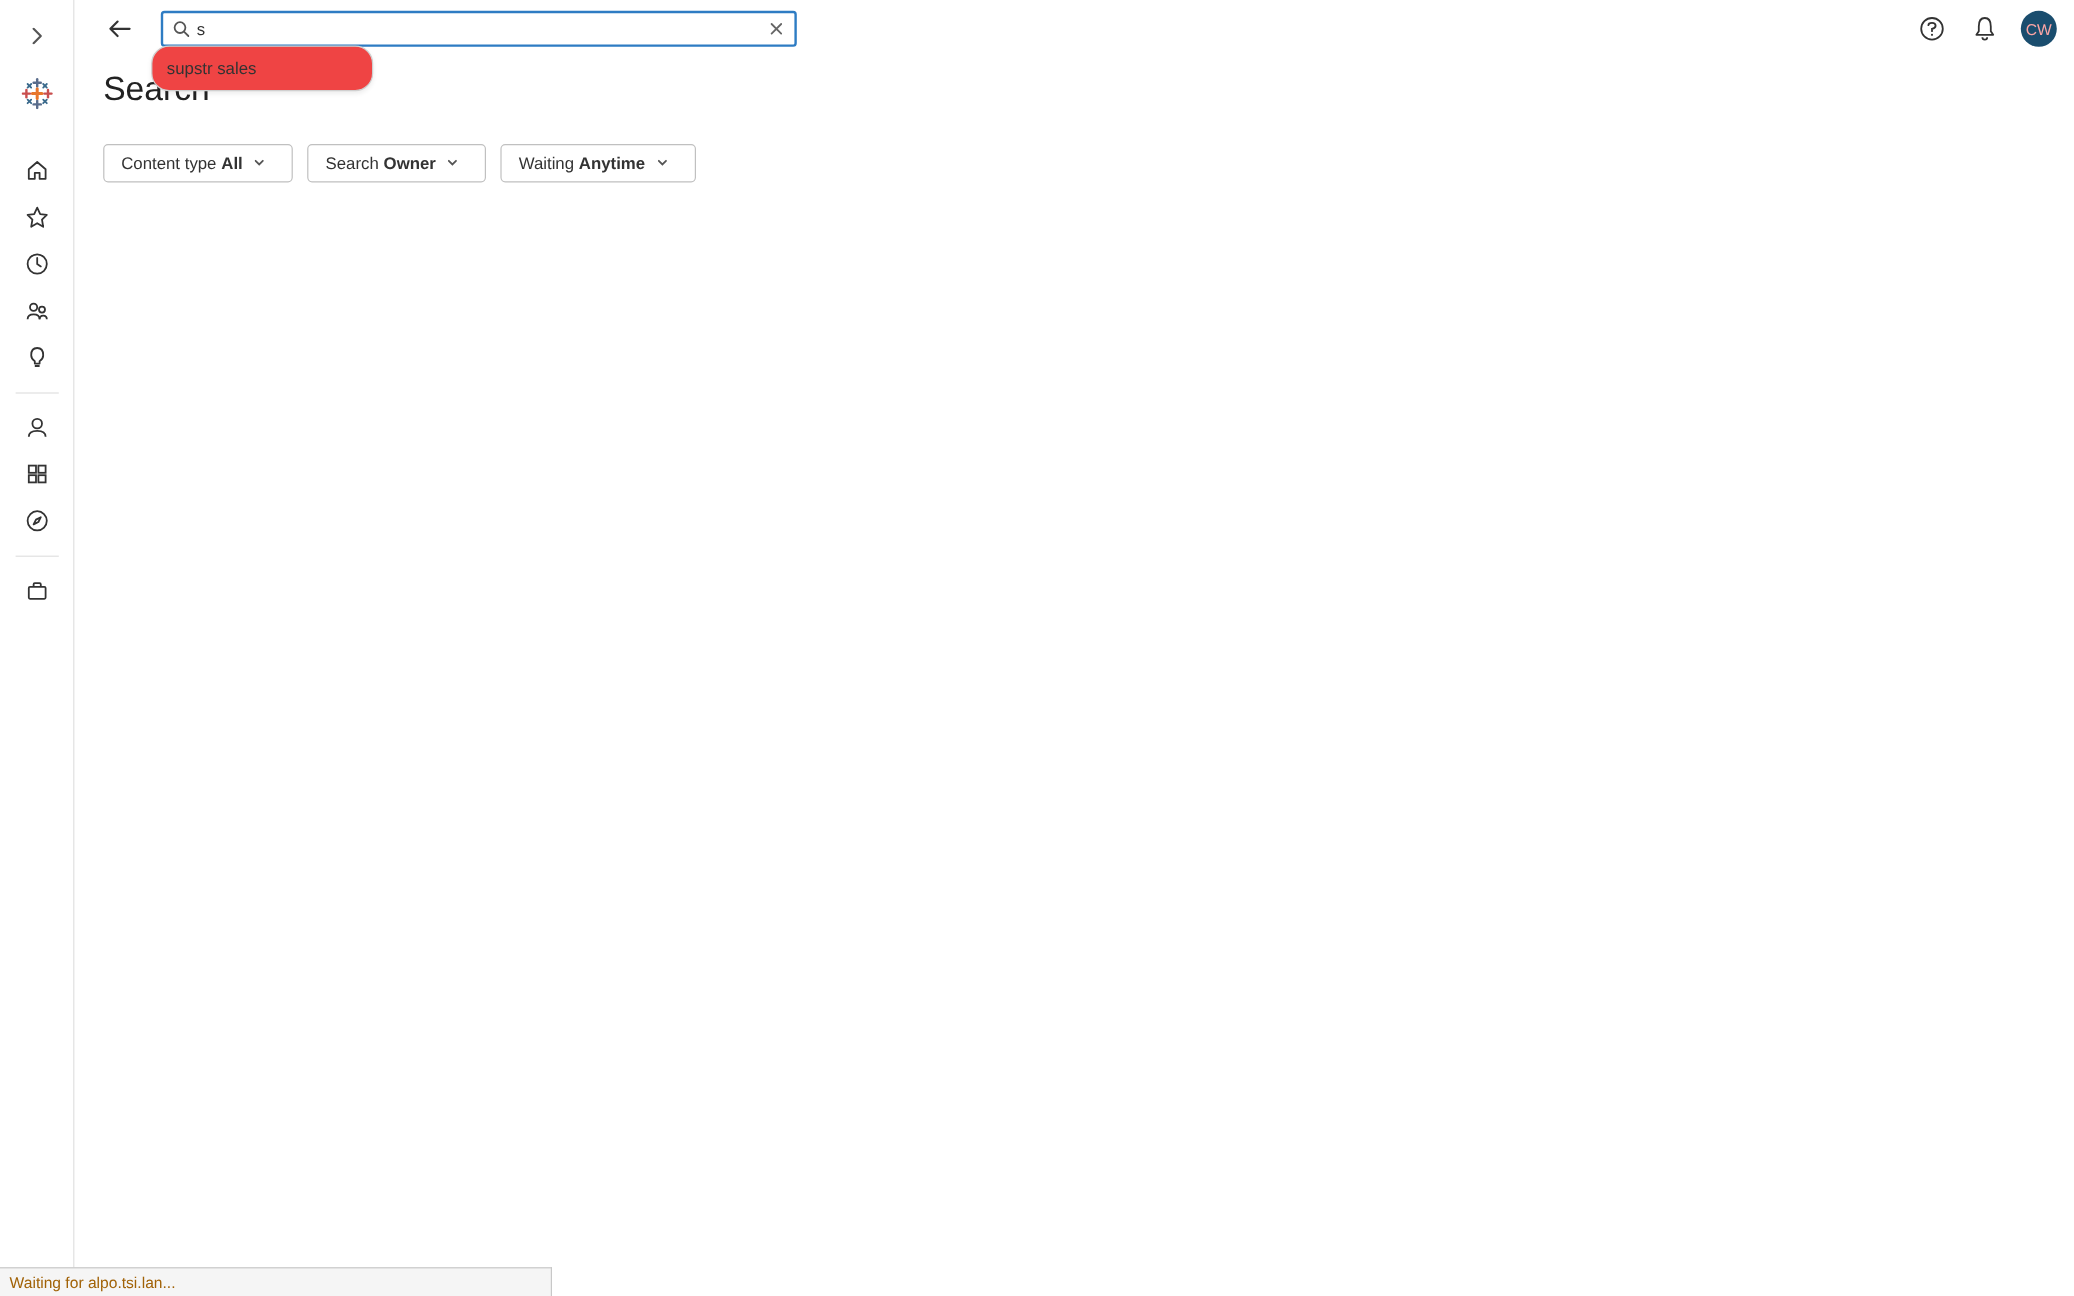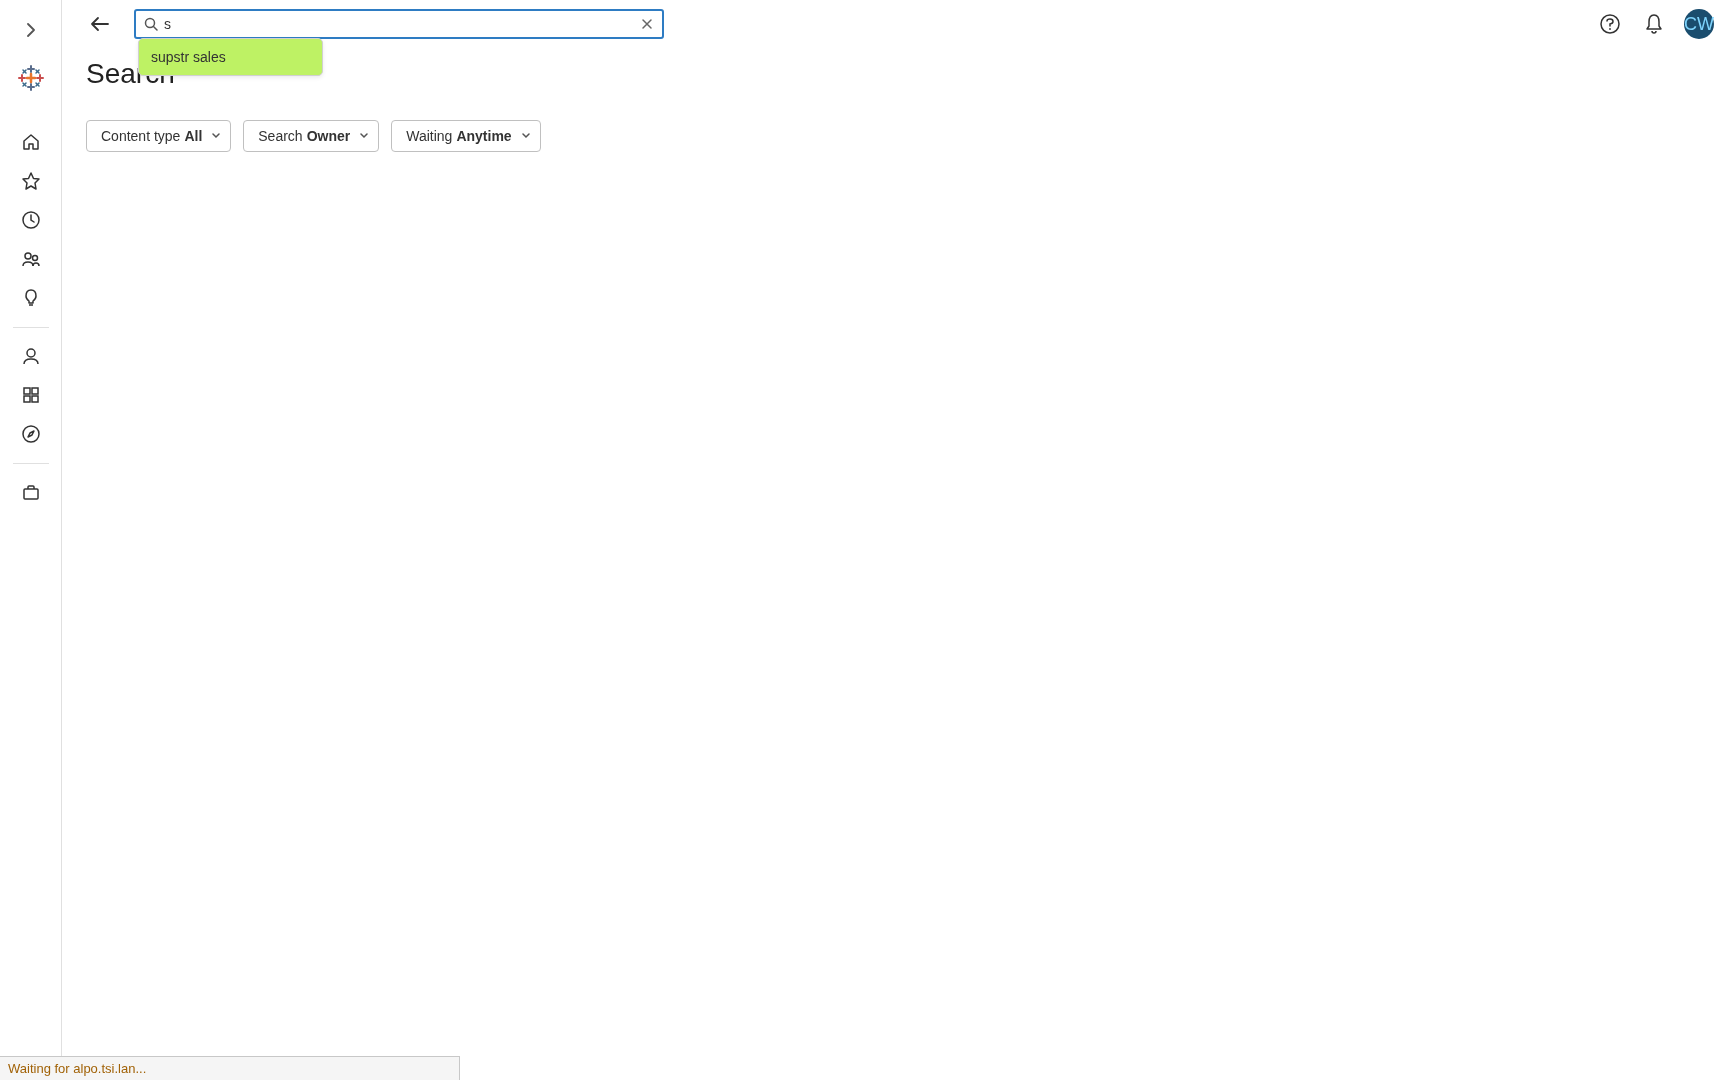--- a/index.html
+++ b/index.html
@@ -109,25 +109,25 @@
       height: 18px;
       display: flex;
       align-items: center;
       justify-content: center;
       cursor: pointer;
       color: #666;
     }
     .search-suggestions {
       position: absolute;
       top: 38px;
-      left: 138px;
+      left: 126px;
       width: 185px;
-      background: #bef264;
+      background: #ef4444;
       border: 1px solid #d0d0d0;
-      border-radius: 5px;
+      border-radius: 15px;
       box-shadow: 0 2px 4px rgba(0,0,0,0.08);
       z-index: 100;
     }
     .suggestion-item {
       padding: 10px 12px;
       font-size: 14px;
       color: #333;
       cursor: pointer;
     }
     .topbar-spacer { flex: 1; }
@@ -139,25 +139,25 @@
       justify-content: center;
       cursor: pointer;
       margin-left: 12px;
       color: #333;
     }
     .avatar {
       width: 30px;
       height: 30px;
       border-radius: 50%;
       background: #1a4d6e;
-      color: #7dd3fc;
-      display: flex;
-      align-items: center;
-      justify-content: center;
-      font-size: 18px;
+      color: #fca5a5;
+      display: flex;
+      align-items: center;
+      justify-content: center;
+      font-size: 13px;
       font-weight: 500;
       margin-left: 14px;
       cursor: pointer;
     }
     
     
     .main {
       position: absolute;
       left: 86px;
       top: 58px;
@@ -170,21 +170,21 @@
       margin-bottom: 24px;
     }
     .filter-row {
       display: flex;
       gap: 12px;
       margin-top: 30px;
     }
     .filter-pill {
       border: 1px solid #c0c0c0;
       border-radius: 4px;
-      padding: 7px 10px 7px 14px;
+      padding: 7px 23px 7px 14px;
       display: flex;
       align-items: center;
       cursor: pointer;
       font-size: 14px;
       color: #333;
       background: #fff;
     }
     .filter-label { font-weight: 400; }
     .filter-value { font-weight: 600; margin-left: 4px; }
     .filter-caret {

